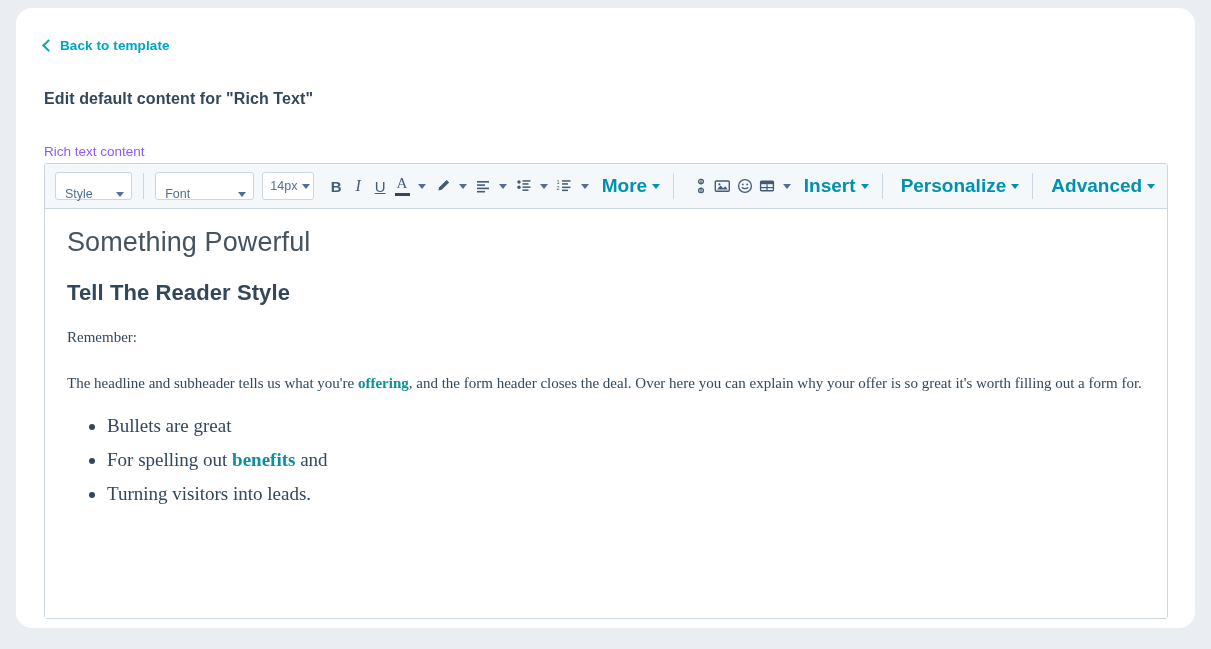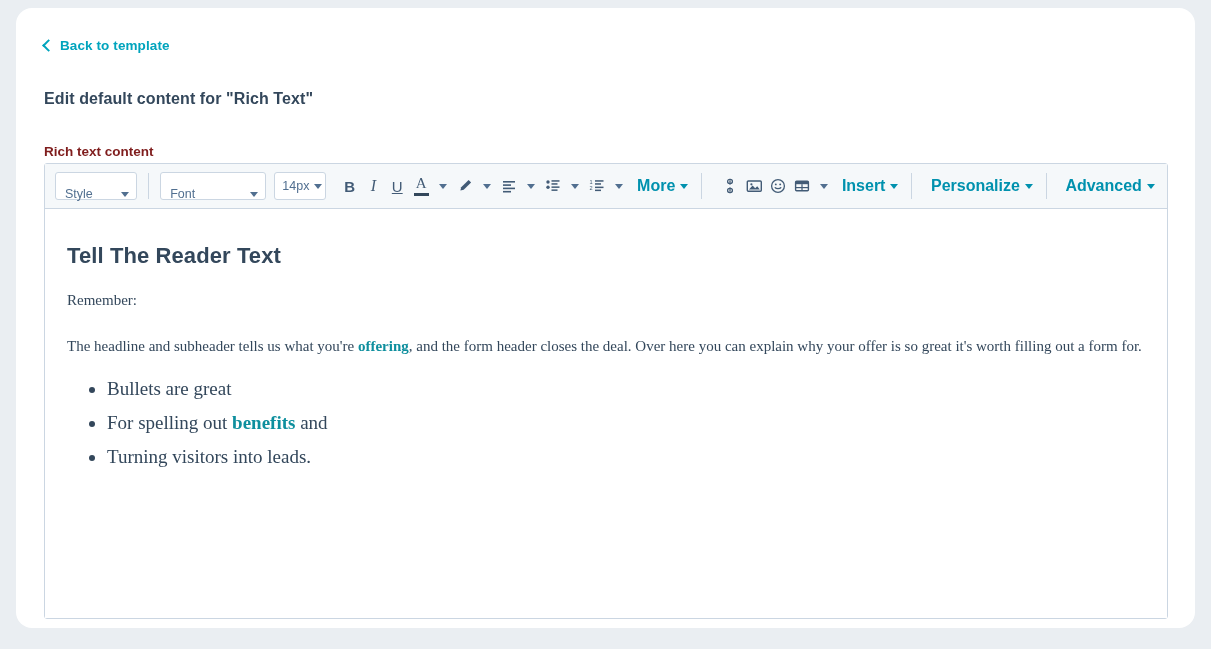--- a/index.html
+++ b/index.html
@@ -49,22 +49,22 @@
     left: 28px; top: 82px;
     font-size: 16px;
     font-weight: 700;
     color: #33475b;
     letter-spacing: .1px;
   }
   .field-label {
     position: absolute;
     left: 28px; top: 136px;
     font-size: 13.5px;
-    font-weight: 700;
-    color: #7f1d1d;
+    font-weight: 400;
+    color: #8b5cf6;
   }
 
   
   .editor {
     position: absolute;
     left: 28px; top: 155px;
     width: 1124px; height: 456px;
     border: 1px solid #cbd6e2;
     border-radius: 3px;
     background: #fff;
@@ -158,21 +158,21 @@
     font-family: "Liberation Serif", serif;
   }
   .fontcolor .swatch {
     width: 15px; height: 2.5px;
     background: #33475b;
     margin-top: 2px;
   }
 
   .text-btn {
     color: #0091ae;
-    font-size: 16px;
+    font-size: 19px;
     font-weight: 700;
     display: flex;
     align-items: center;
     padding: 0 6px;
     height: 28px;
     cursor: pointer;
     white-space: nowrap;
   }
 
   
@@ -397,21 +397,22 @@
       <div style="width:6px"></div>
 
       <div class="text-btn">
         <span>Advanced</span>
         <span class="caret teal"></span>
       </div>
 
     </div>
 
     <div class="content">
-      <div class="rt-h2">Tell The Reader Text</div>
+      <div class="rt-h1">Something Powerful</div>
+      <div class="rt-h2">Tell The Reader Style</div>
 
       <p class="rt-p tight">Remember:</p>
 
       <p class="rt-p"><span>The headline and subheader tells us what you're </span><span class="tealbold">offering</span><span>, and the form header closes the deal. Over here you can explain why your offer is so great it's worth filling out a form for.</span></p>
 
       <ul class="rt-ul">
         <li><span>Bullets are great</span><span class="tealbold"></span><span></span></li>
         <li><span>For spelling out </span><span class="tealbold">benefits</span><span> and</span></li>
         <li><span>Turning visitors into leads.</span><span class="tealbold"></span><span></span></li>
       </ul>

